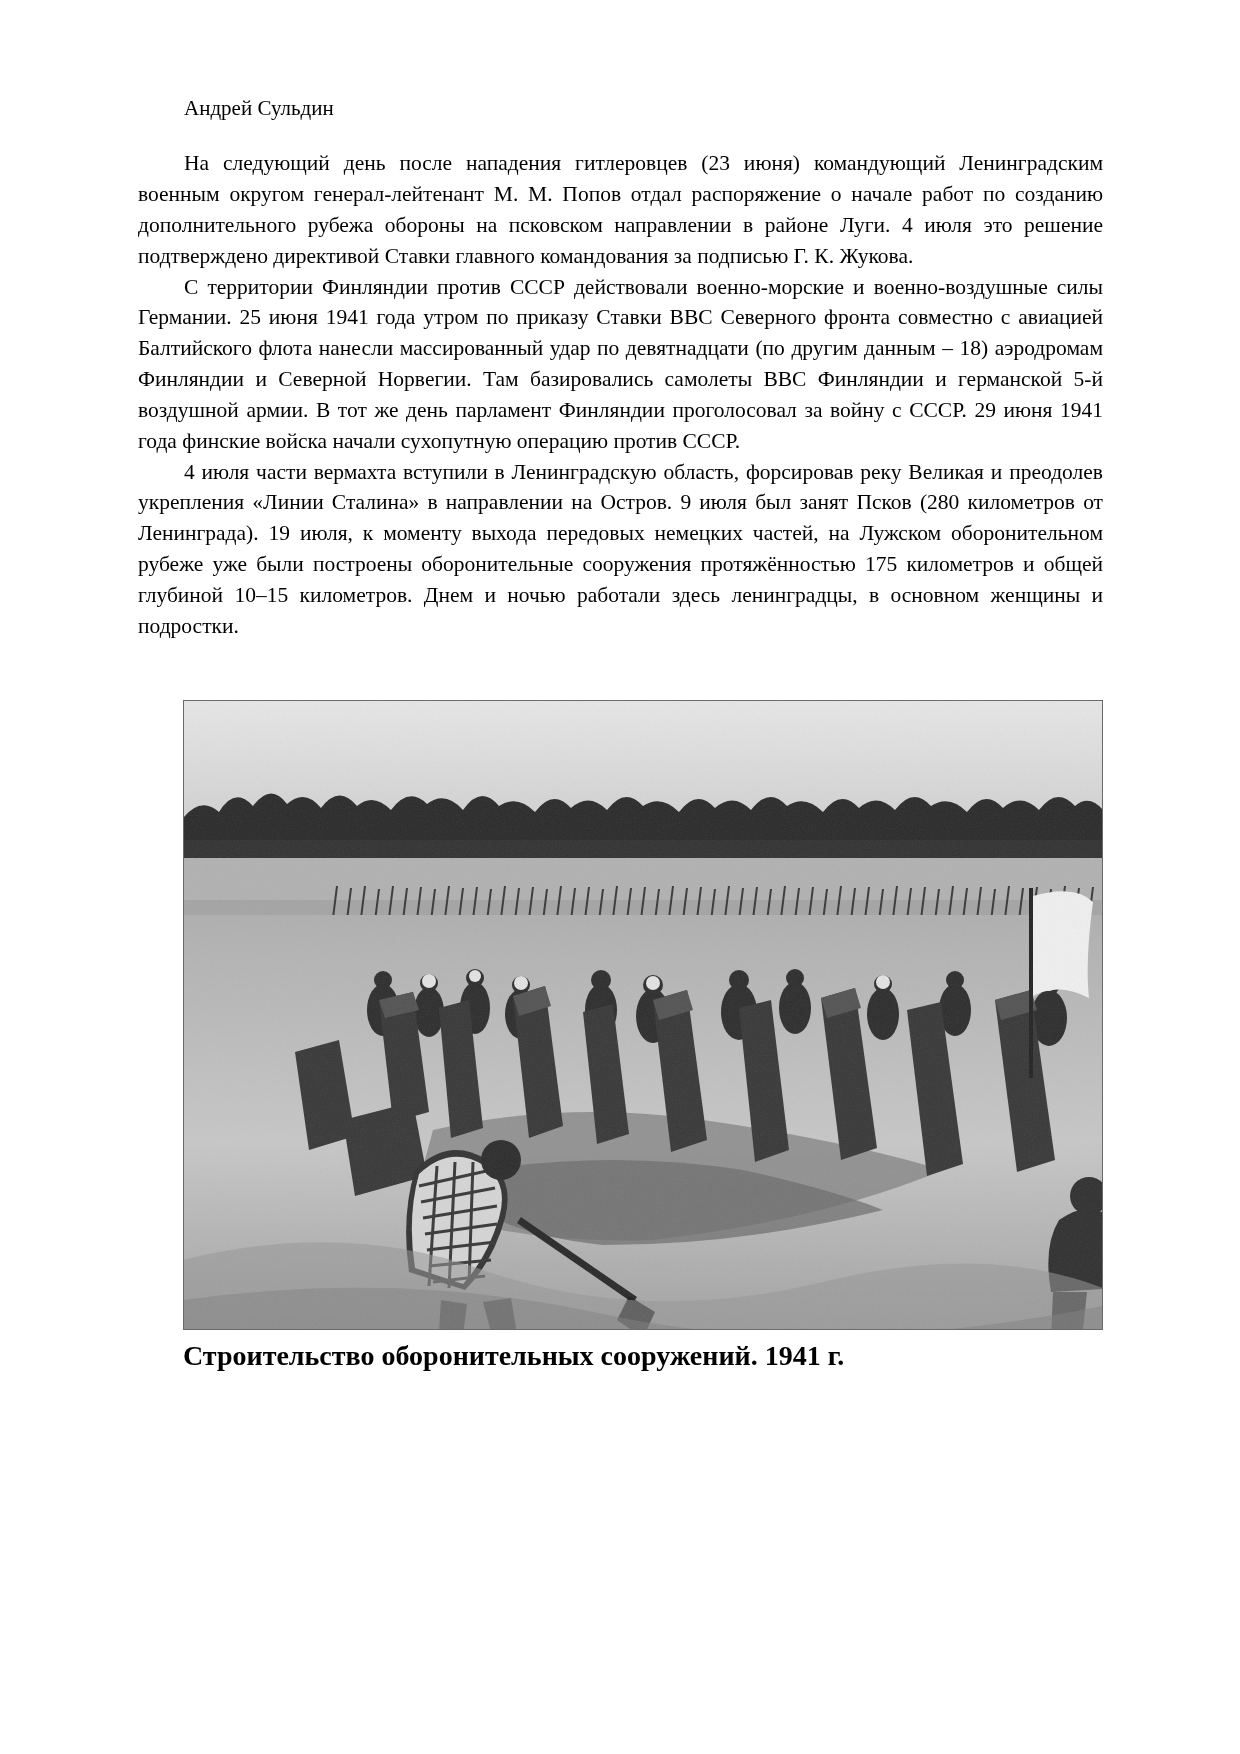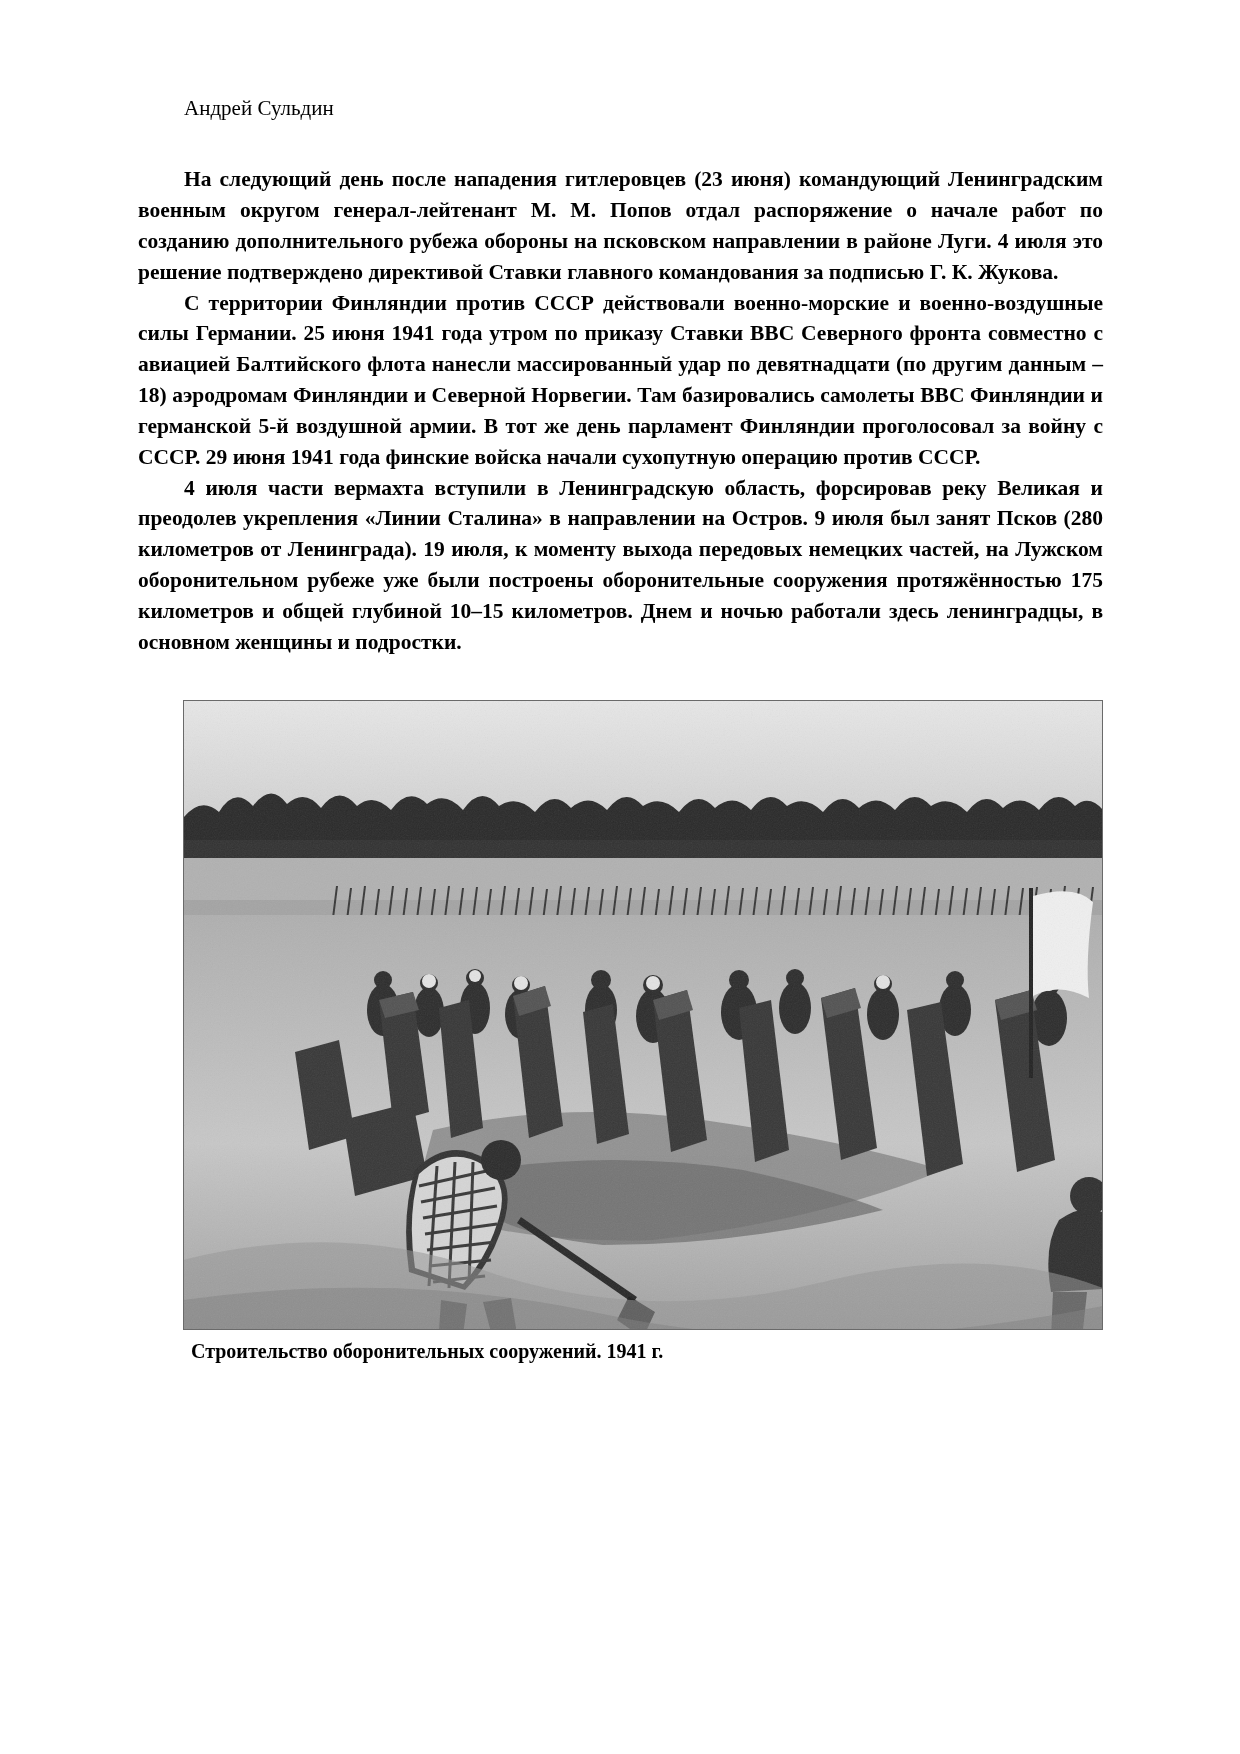--- a/index.html
+++ b/index.html
@@ -19,60 +19,59 @@
   .content {
     position: absolute;
     left: 138px;
     top: 96px;
     width: 965px;
   }
   .author {
     font-size: 21px;
     line-height: 1.2;
     margin-left: 46px;
-    margin-bottom: 43px;
+    margin-bottom: 27px;
   }
   .doc-title {
     text-align: center;
     font-size: 28px;
     font-weight: bold;
     font-family: "Liberation Sans", sans-serif;
     margin: 0 0 26px 0;
     letter-spacing: 0.5px;
   }
   .para {
     font-size: 21.5px;
     line-height: 1.435;
     text-align: justify;
     text-indent: 46px;
     margin: 0;
     hyphens: none;
-    font-weight: bold;
   }
   .figure {
     position: absolute;
     left: 183px;
     top: 700px;
     width: 920px;
   }
   .photo {
     width: 920px;
     height: 630px;
     display: block;
     background: #b9b6ae;
     position: relative;
     overflow: hidden;
     filter: grayscale(100%);
   }
   .caption {
-    font-size: 20px;
+    font-size: 28px;
     font-weight: bold;
     font-family: "Liberation Serif", serif;
     margin-top: 10px;
-    margin-left: 8px;
+    margin-left: 0px;
   }
   svg.photo-svg { display: block; width: 920px; height: 630px; }
 </style>
 </head>
 <body>
 
 <div class="page">
 
   <div class="content">
 

